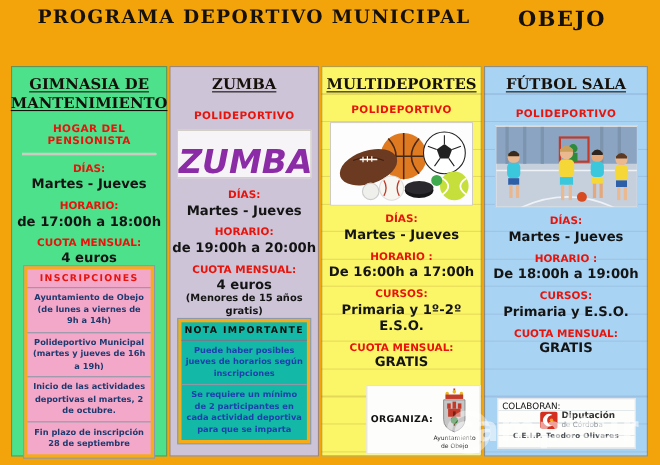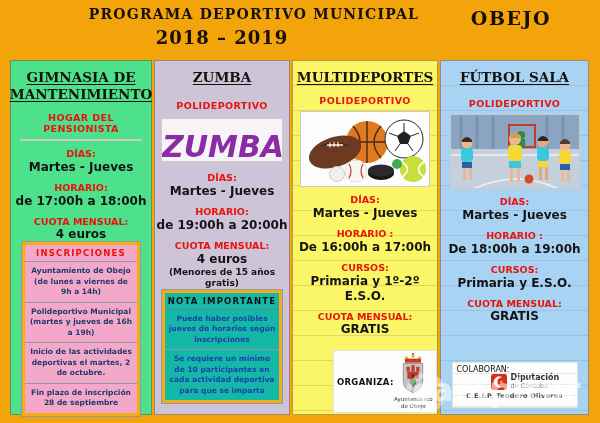--- a/index.html
+++ b/index.html
@@ -2,22 +2,22 @@
 <html><head>
 <meta charset="utf-8">
 <style>
   * { margin:0; padding:0; box-sizing:border-box; }
   html,body { width:600px; height:423px; }
   body { font-family:"DejaVu Sans", sans-serif; }
   .poster { position:relative; width:600px; height:423px; background:#F3A40B; overflow:hidden; }
 
   
   .header { position:absolute; top:0; left:0; width:600px; height:48px; }
-  .main-title { position:absolute; left:19px; top:7px; width:400px; text-align:right;
-    font-family:"DejaVu Serif", serif; font-weight:bold; font-size:14px; letter-spacing:1.2px; color:#16100a; line-height:1.1; }
+  .main-title { position:absolute; left:34px; top:7px; width:400px; text-align:left;
+    font-family:"DejaVu Serif", serif; font-weight:bold; font-size:17px; letter-spacing:1.2px; color:#16100a; line-height:1.1; }
   .town { position:absolute; right:49px; top:7px; font-family:"DejaVu Serif", serif; font-weight:bold;
     font-size:19px; letter-spacing:1.5px; color:#16100a; }
   .years { position:absolute; left:22px; top:27px; width:400px; text-align:center;
     font-family:"DejaVu Serif", serif; font-weight:bold; font-size:18px; letter-spacing:1px; color:#16100a; }
 
   
   .columns { position:absolute; top:60px; left:10px; height:355px; display:flex; gap:2px; }
   .column { height:355px; display:flex; flex-direction:column; align-items:center; border:1px solid rgba(120,85,40,.55); }
   .col-gimnasia { width:142px; background:#4DE18C; }
   .col-zumba   { width:136px; background:#CDC4D8; }
@@ -72,21 +72,20 @@
     color:rgba(140,120,110,.55); font-weight:bold; }
 </style>
 </head>
 <body>
 
 <div class="poster">
 
   <div class="header">
     <div class="main-title">PROGRAMA DEPORTIVO MUNICIPAL</div>
     <div class="town">OBEJO</div>
-    <div class="years">2018 – 2019</div>
   </div>
 
   <div class="columns">
 
     <div class="column col-gimnasia">
       <div class="col-title">GIMNASIA DE MANTENIMIENTO</div>
       <div class="venue">HOGAR DEL PENSIONISTA</div>
       <div class="photo" style="width:122px;height:78px;">
         <svg width="122" height="78" viewBox="0 0 122 78">
           <rect width="122" height="78" fill="#efece7"></rect>
@@ -169,21 +168,21 @@
         <div class="fvalue">de 19:00h a 20:00h</div>
       </div>
       <div class="field">
         <div class="flabel">CUOTA MENSUAL:</div>
         <div class="fvalue">4 euros</div>
         <div class="fnote">(Menores de 15 años gratis)</div>
       </div>
       <div class="info-box box-nota">
         <div class="box-head">NOTA IMPORTANTE</div>
         <div class="box-row">Puede haber posibles jueves de horarios según inscripciones</div>
-        <div class="box-row">Se requiere un mínimo de 10 participantes en cada actividad deportiva para que se imparta</div>
+        <div class="box-row">Se requiere un mínimo de 2 participantes en cada actividad deportiva para que se imparta</div>
       </div>
     </div>
 
     <div class="column col-multi">
       <div class="col-title">MULTIDEPORTES</div>
       <div class="venue">POLIDEPORTIVO</div>
       <div class="photo" style="width:130px;height:76px;">
         <svg width="130" height="76" viewBox="0 0 130 76">
           <rect width="130" height="76" fill="#fdfdfd"></rect>
           <circle cx="66" cy="30" r="21" fill="#e07a20"></circle>

